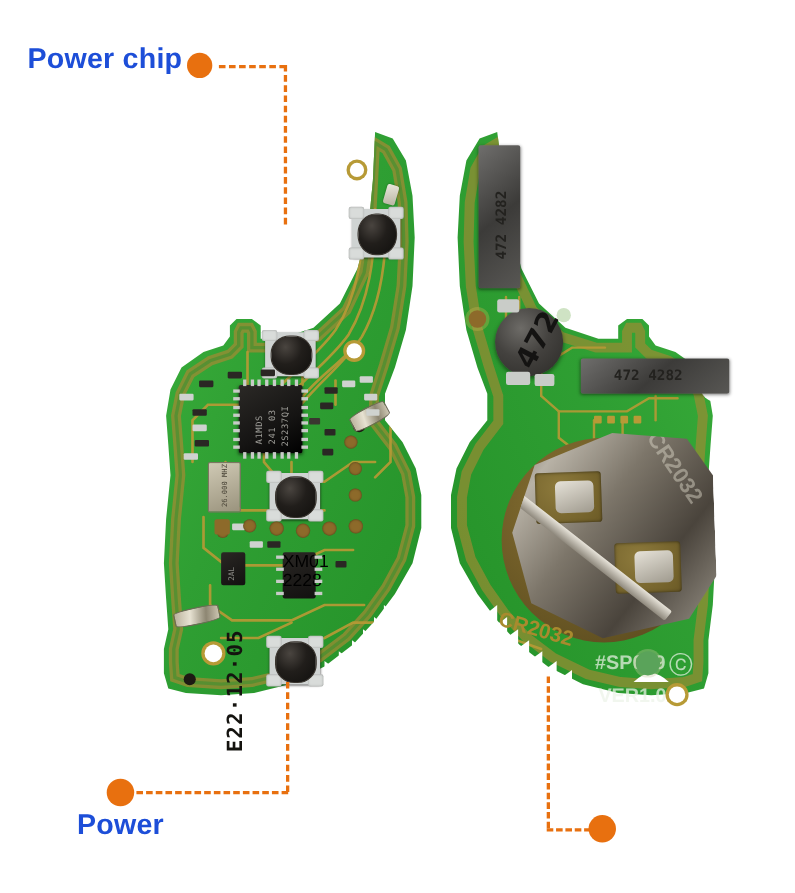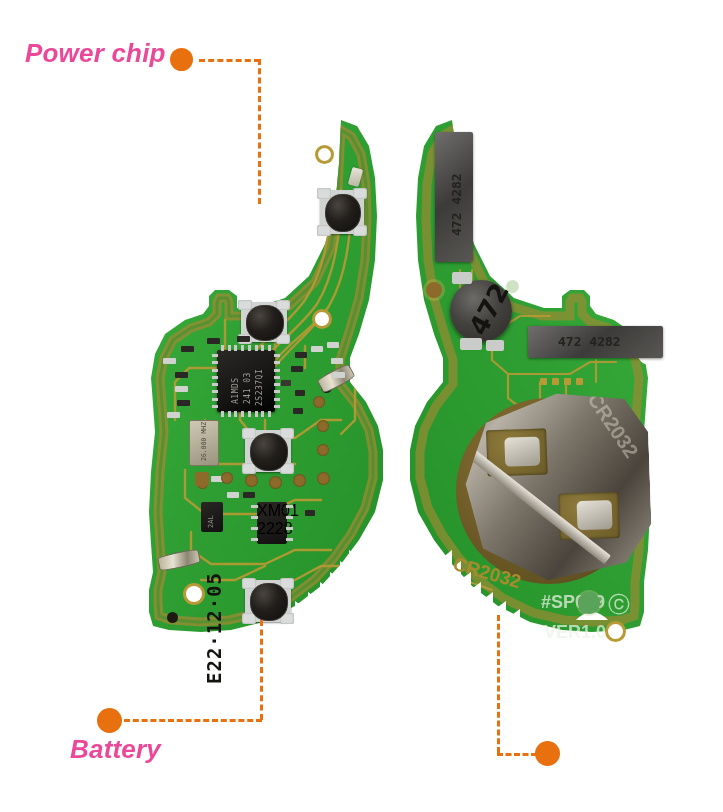--- a/index.html
+++ b/index.html
@@ -1,22 +1,22 @@
 <!DOCTYPE html>
 <html><head>
 <meta charset="utf-8">
 <style>
   html,body{margin:0;padding:0;background:#ffffff;}
   body{width:723px;height:812px;position:relative;overflow:hidden;
        font-family:"Liberation Sans","DejaVu Sans",sans-serif;}
   .stage{position:absolute;inset:0;background:#ffffff;}
 
   
-  .callout-label{position:absolute;font-weight:700;color:#ec4899;letter-spacing:.2px;
-                 white-space:pre-line;line-height:1.02;font-style:italic;}
+  .callout-label{position:absolute;font-weight:700;color:#1d4ed8;letter-spacing:.2px;
+                 white-space:pre-line;line-height:1.02;}
   .dot{position:absolute;border-radius:50%;background:#e8700f;}
   .dash-h{position:absolute;height:0;border-top:3px dashed #e8700f;}
   .dash-v{position:absolute;width:0;border-left:3px dashed #e8700f;}
 
   
   .board{position:absolute;}
   .pcb-svg{position:absolute;left:0;top:0;overflow:visible;}
 
   .comp{position:absolute;}
   
@@ -425,19 +425,19 @@
   </div>
 
   <span class="callout-label" style="left:25px;top:40px;font-size:26px;">Power chip</span>
   <span class="dot" style="left:170px;top:48px;width:23px;height:23px;"></span>
   <span class="dash-h" style="left:199px;top:59px;width:61px;"></span>
   <span class="dash-v" style="left:258px;top:59px;height:145px;"></span>
 
   <span class="dash-v" style="left:260px;top:620px;height:100px;"></span>
   <span class="dash-h" style="left:124px;top:719px;width:138px;"></span>
   <span class="dot" style="left:97px;top:708px;width:25px;height:25px;"></span>
-  <span class="callout-label" style="left:70px;top:736px;font-size:26px;">Battery</span>
+  <span class="callout-label" style="left:70px;top:736px;font-size:26px;">Power</span>
 
   <span class="dash-v" style="left:497px;top:615px;height:138px;"></span>
   <span class="dash-h" style="left:497px;top:753px;width:40px;"></span>
   <span class="dot" style="left:535px;top:741px;width:25px;height:25px;"></span>
 
 </div>
 
 </body></html>

